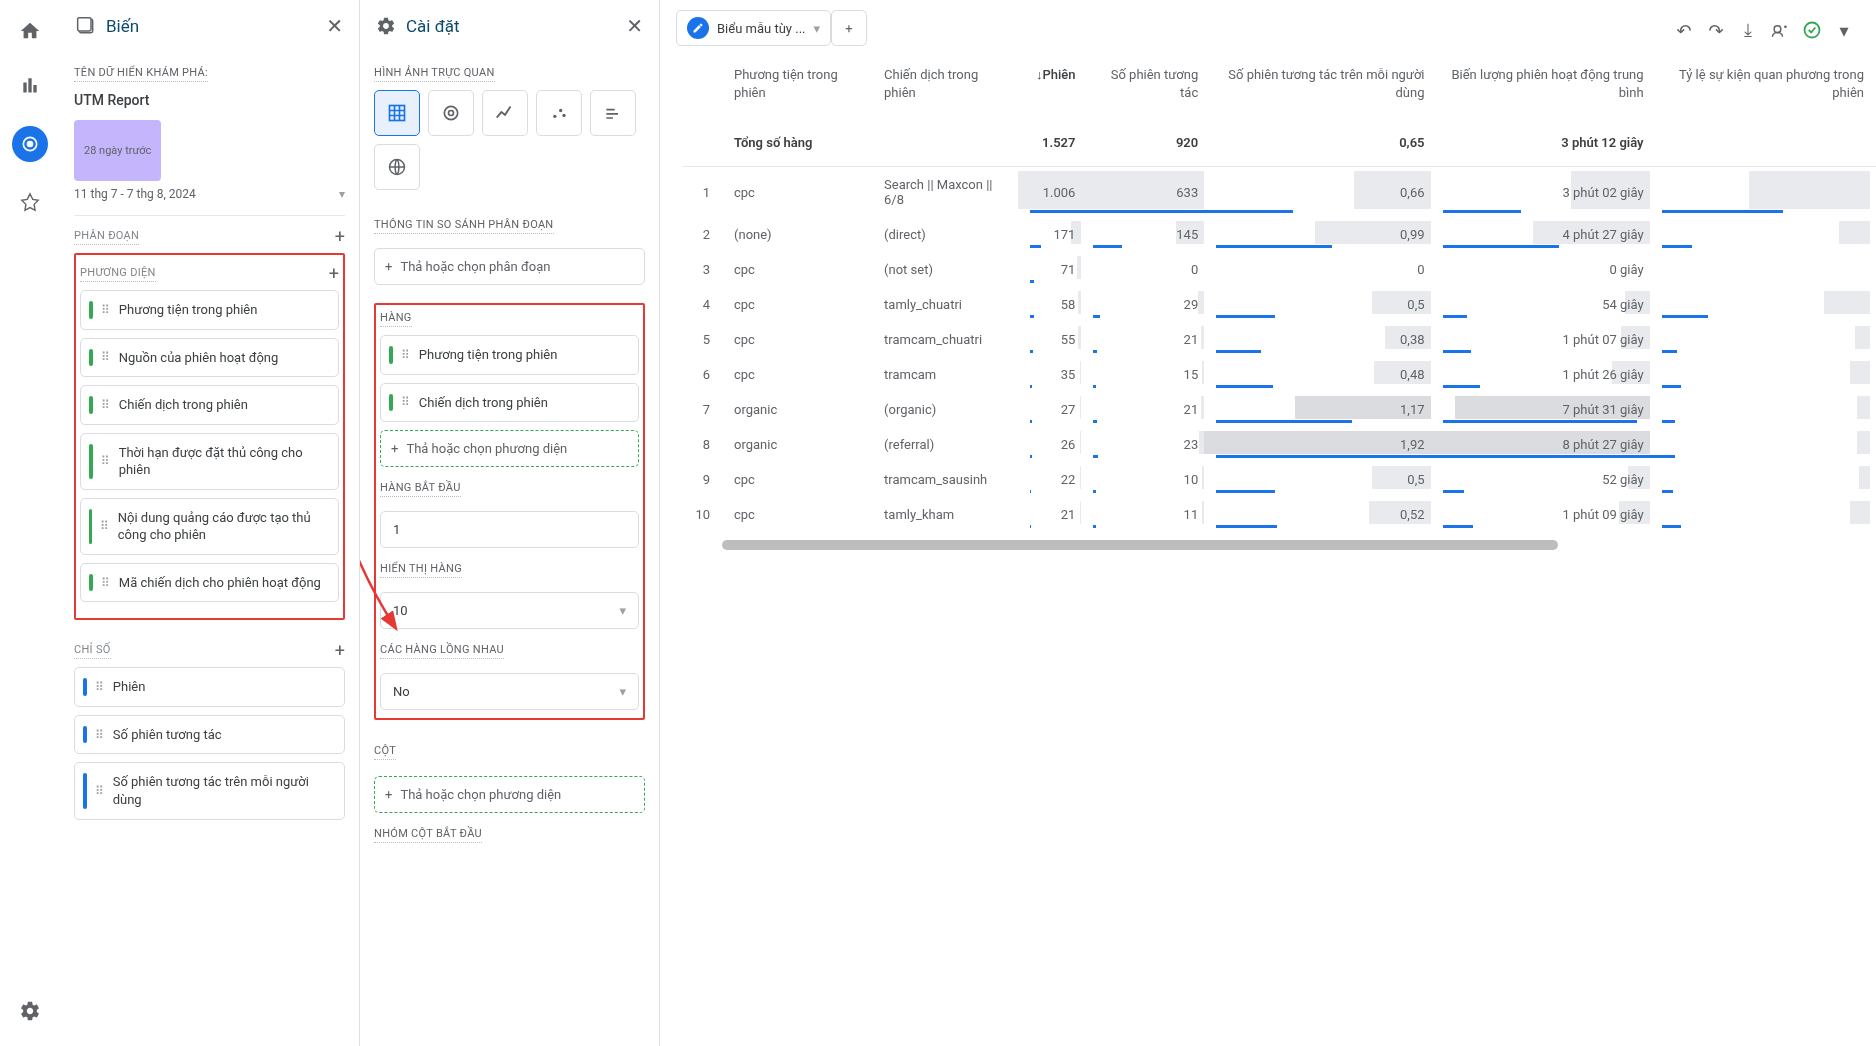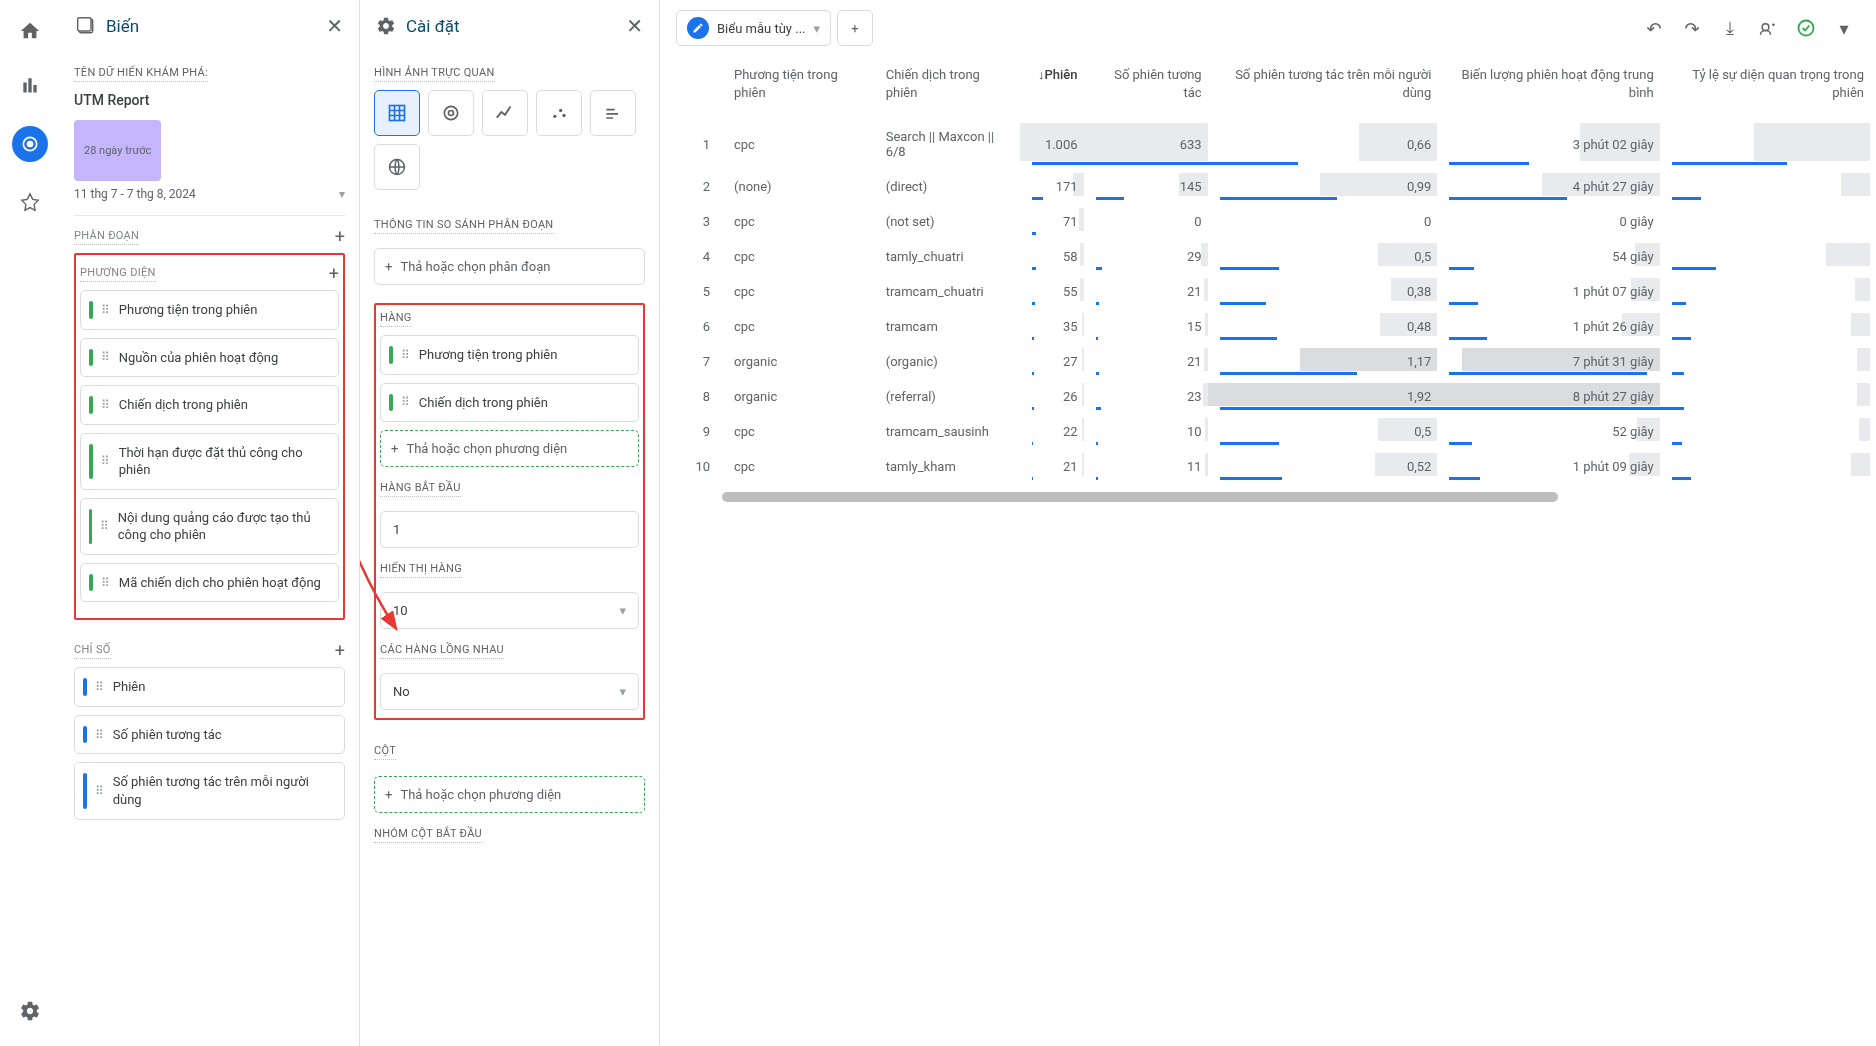--- a/index.html
+++ b/index.html
@@ -42,21 +42,21 @@
 .viz-grid{display:flex;flex-wrap:wrap;gap:8px}
 .viz-btn{width:46px;height:46px;border:1px solid #dadce0;border-radius:5px;display:flex;align-items:center;justify-content:center;color:#5f6368;cursor:pointer}
 .viz-btn.active{border-color:#1a73e8;color:#1a73e8;background:#e8f0fe}
 
 .input-box{border:1px solid #dadce0;border-radius:5px;padding:10px 12px;font-size:13px;color:#3c4043;display:flex;align-items:center;margin-top:6px;cursor:pointer}
 .input-box .tri{margin-left:auto;color:#9aa0a6}
 
 .red-box{border:2.5px solid #e53935;border-radius:2px;padding:4px 4px 8px;margin-bottom:10px}
 
 .main{flex:1;display:flex;flex-direction:column;min-width:0}
-.toolbar{display:flex;align-items:center;padding:10px 16px;gap:6px}
+.toolbar{display:flex;align-items:flex-end;padding:10px 16px;}
 .tab{display:flex;align-items:center;border:1px solid #dadce0;border-radius:5px;padding:6px 10px;gap:8px;cursor:pointer}
 .tab .dot{width:22px;height:22px;border-radius:50%;background:#1a73e8;color:#fff;display:flex;align-items:center;justify-content:center}
 .tab .lbl{font-size:13px}
 .tab .tri{color:#9aa0a6}
 .icon-btn{width:36px;height:36px;border:1px solid #dadce0;border-radius:5px;display:flex;align-items:center;justify-content:center;color:#5f6368;cursor:pointer}
 .toolbar .grow{flex:1}
 .tool-icon{width:32px;height:32px;display:flex;align-items:center;justify-content:center;color:#5f6368;cursor:pointer;font-size:18px}
 
 .table-wrap{flex:1;overflow:auto;padding:0 0 0 22px;position:relative}
 table{border-collapse:collapse;width:100%;font-size:13px}
@@ -345,24 +345,34 @@
       <table>
         <thead>
           <tr id="head-row">
               <th style="width: 40px;"></th>
               <th>Phương tiện trong phiên</th>
               <th>Chiến dịch trong phiên</th>
               <th class="sort">↓Phiên</th>
               <th>Số phiên tương tác</th>
               <th>Số phiên tương tác trên mỗi người dùng</th>
               <th>Biến lượng phiên hoạt động trung bình</th>
-              <th>Tỷ lệ sự diện quan trọng trong phiên</th>
+              <th>Tỷ lệ sự kiện quan phương trong phiên</th>
             </tr>
         </thead>
         <tbody id="tbody">
+            <tr class="total-row">
+              <td></td>
+              <td class="l">Tổng số hàng</td>
+              <td></td>
+              <td>1.527</td>
+              <td>920</td>
+              <td>0,65</td>
+              <td>3 phút 12 giây</td>
+              <td></td>
+            </tr>
             <tr>
               <td class="idx">1</td>
               <td class="l">cpc</td>
               <td class="l">Search || Maxcon || 6/8</td>
               <td><span class="cell-fill" style="right:6px;width:100%;"></span>1.006<span class="cell-bar" style="width:100%"></span></td>
               <td><span class="cell-fill" style="right:6px;width:100%;"></span>633<span class="cell-bar" style="width:100%"></span></td>
               <td><span class="cell-fill" style="right:6px;width:34%;"></span>0,66<span class="cell-bar" style="width:34%"></span></td>
               <td><span class="cell-fill" style="right:6px;width:36%;"></span>3 phút 02 giây<span class="cell-bar" style="width:36%"></span></td>
               <td>
                 <span class="cell-fill" style="right:6px;width:55%"></span>

